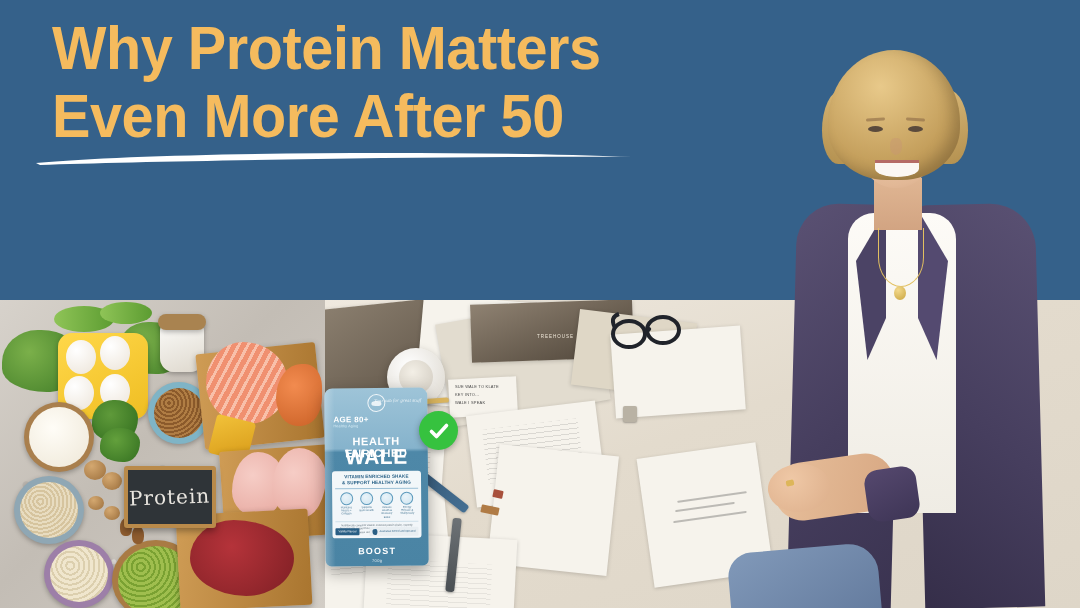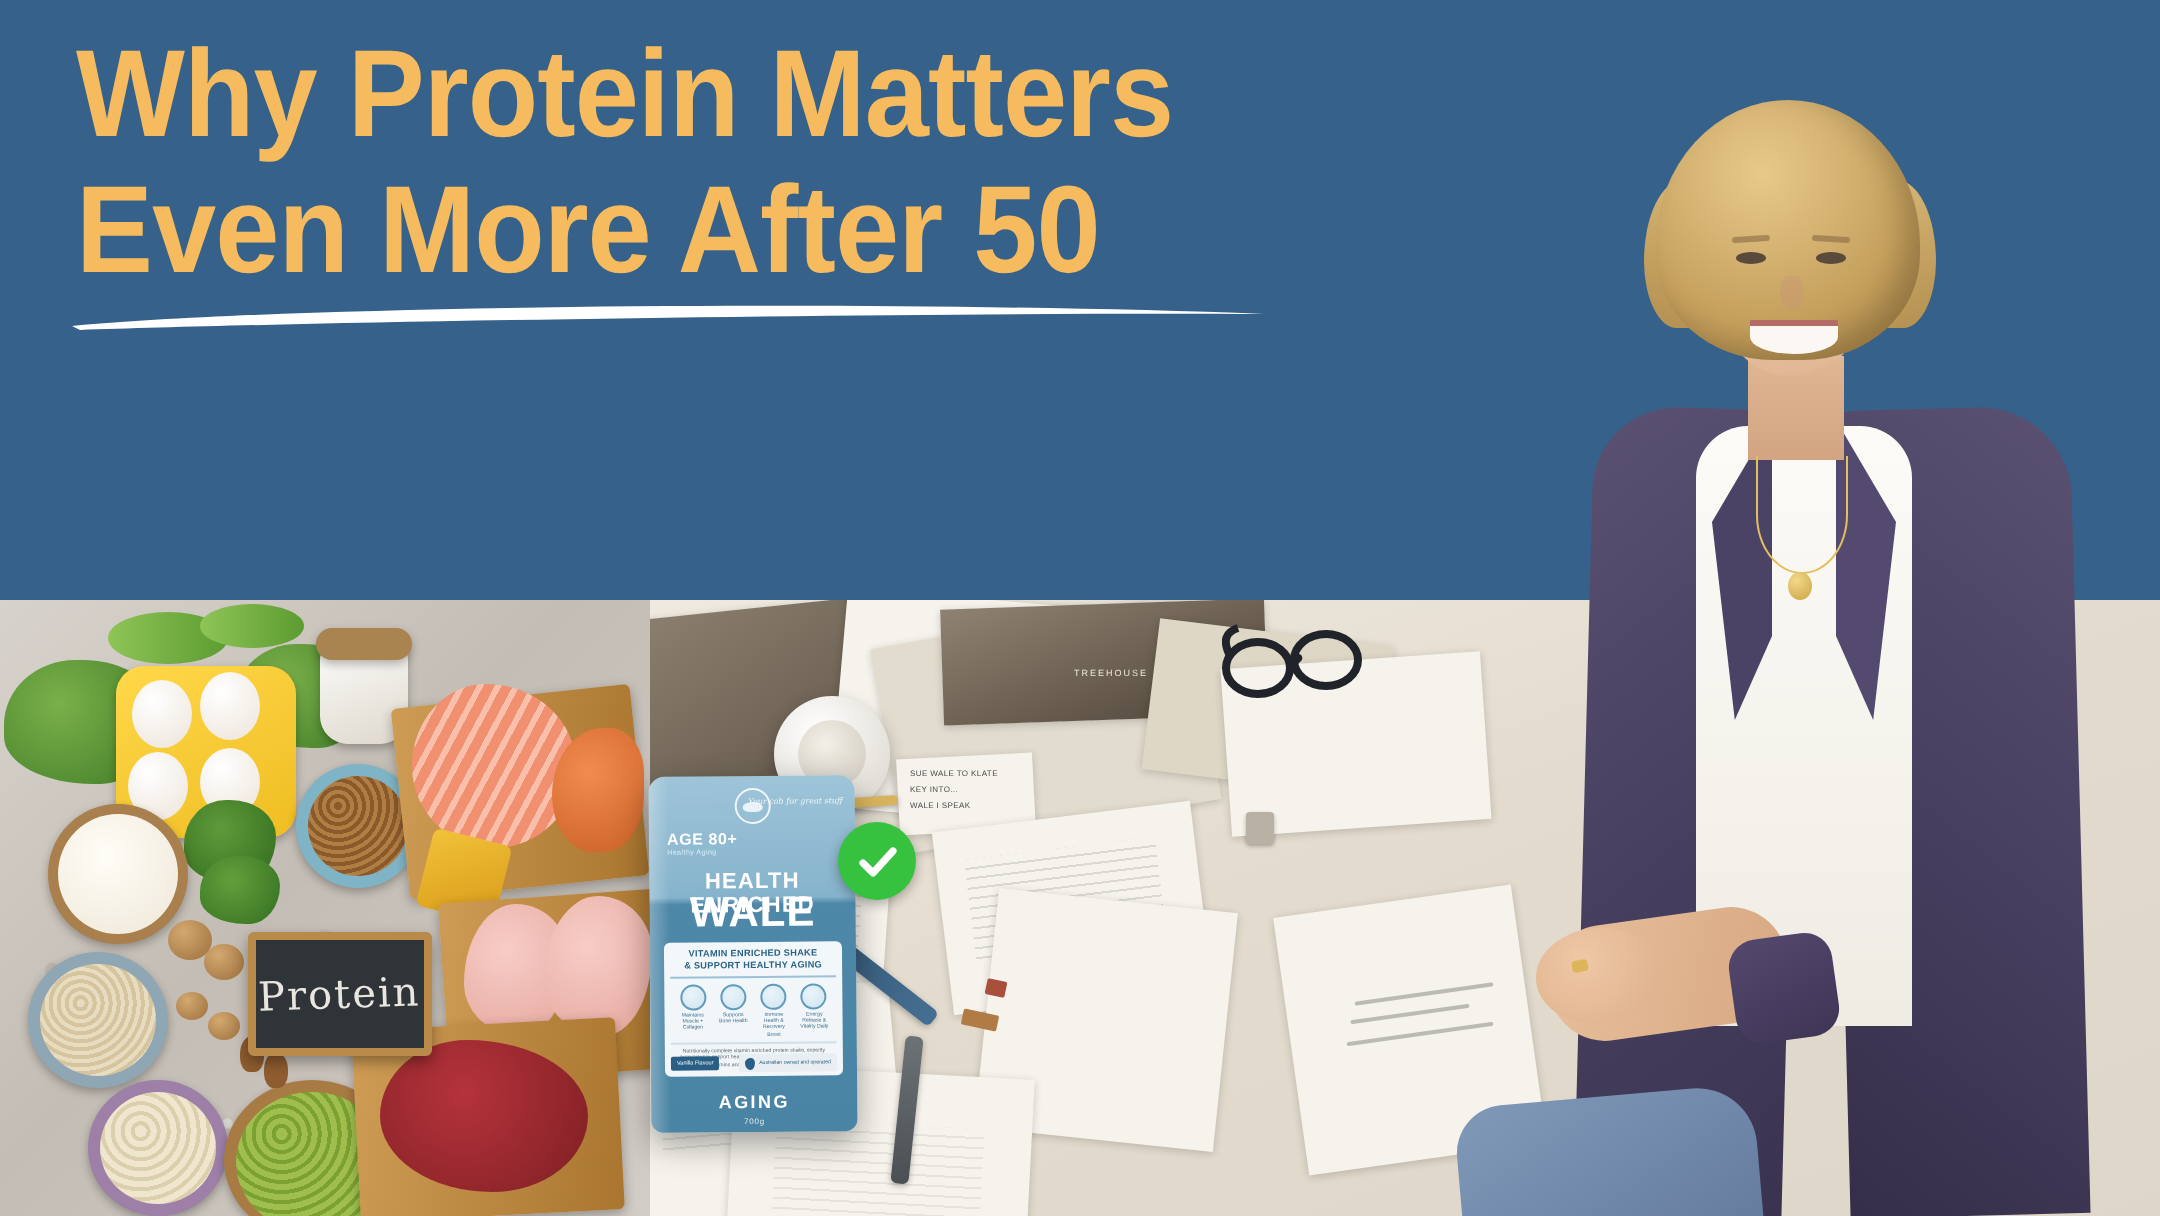--- a/index.html
+++ b/index.html
@@ -204,21 +204,21 @@
   }
   .tick-badge svg{display:block;}
 
   
   .headline-banner{
     position:absolute;left:0;top:0;width:1080px;height:300px;
     background:#35618a;
     z-index:3;
   }
   .headline-wrap{
-    position:absolute;left:38px;top:14px;width:730px;
+    position:absolute;left:52px;top:14px;width:730px;
   }
   .hl{
     color:#f5bb5e;
     font-family:"Liberation Sans Narrow","Liberation Sans",sans-serif;
     font-weight:bold;
     font-size:62px;
     line-height:68px;
     letter-spacing:-.5px;
     transform:scaleX(.93);
     transform-origin:left center;
@@ -519,21 +519,21 @@
       <div class="panel-body">Nutritionally complete vitamin enriched protein shake, expertly formulated to support healthy aging. A delicious blend of protein, vitamins and minerals in every serve.</div>
       <div class="panel-foot">
         <div class="flavour-chip">Vanilla Flavour</div>
         <div class="aus-chip">
           <span class="roo"></span>
           <span>Australian owned and operated</span>
         </div>
       </div>
     </div>
 
-    <div class="pouch-brand">AGING</div>
+    <div class="pouch-brand">BOOST</div>
     <div class="pouch-weight">700g</div>
   </div>
 
   <div class="tick-badge">
     <svg width="24" height="24" viewBox="0 0 24 24" aria-hidden="true">
       <path d="M4.5 12.5 L9.5 17.5 L19.5 6.5" fill="none" stroke="#ffffff" stroke-width="3.6" stroke-linecap="round" stroke-linejoin="round"></path>
     </svg>
   </div>
 
   <div class="headline-banner"></div>

